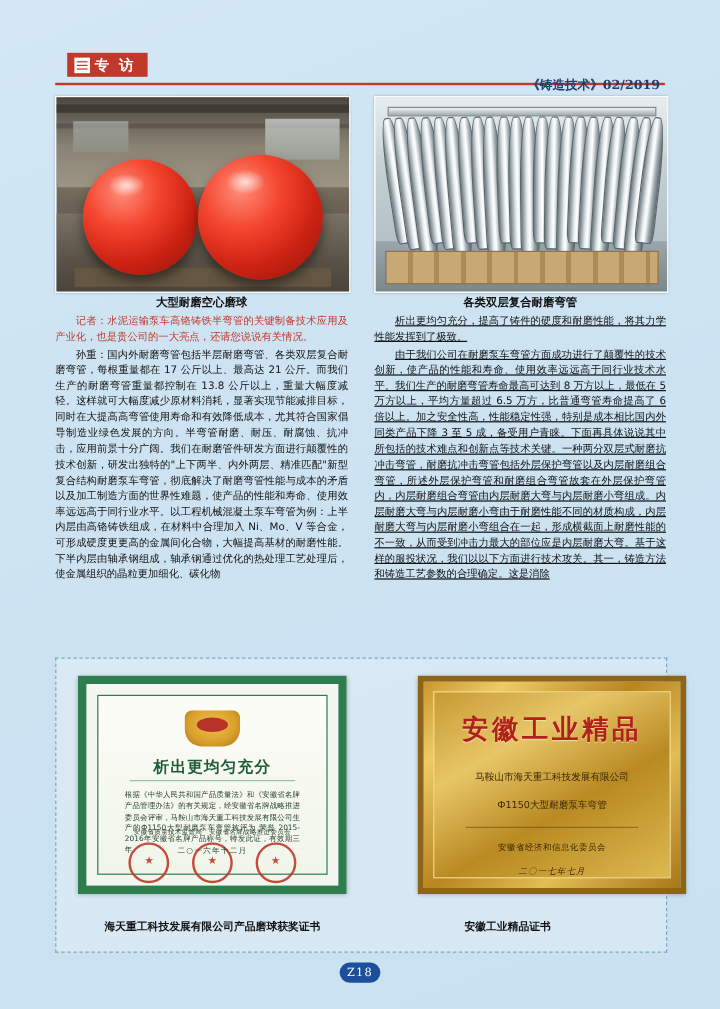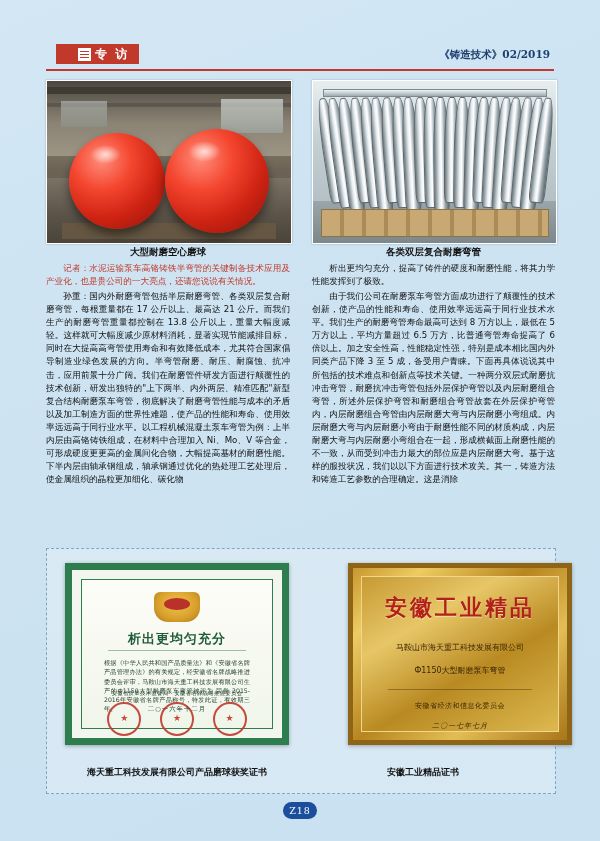--- a/index.html
+++ b/index.html
@@ -35,21 +35,21 @@
     top: 25px;
     width: 508px;
     height: 1.5px;
     background: #c0392b;
   }
   .header-tag {
     position: absolute;
     left: 10px;
     top: 0px;
     height: 20px;
-    padding: 0 10px 0 22px;
+    padding: 0 10px 0 6px;
     background: #c0392b;
     color: #ffffff;
     font-size: 12px;
     font-weight: bold;
     letter-spacing: 2px;
     display: flex;
     align-items: center;
     gap: 4px;
   }
   .tag-icon {
@@ -63,21 +63,21 @@
     content: "";
     position: absolute;
     left: 2px; top: 3px;
     width: 9px; height: 1.4px;
     background: #c0392b;
     box-shadow: 0 3px 0 #c0392b, 0 6px 0 #c0392b;
   }
   .header-right {
     position: absolute;
     right: 4px;
-    top: 4px;
+    top: 20px;
     font-size: 10.5px;
     color: #1c3f6e;
     font-family: "DejaVu Serif", "Liberation Serif", serif;
     font-weight: bold;
     text-align: right;
   }
   
   .photo {
     position: absolute;
     border: 1px solid #ffffff;
@@ -191,21 +191,21 @@
     position: absolute;
     top: 262px;
     width: 244px;
     font-size: 8.6px;
     line-height: 1.52;
     color: #111;
     text-align: justify;
     font-family: "DejaVu Sans", "Liberation Sans", sans-serif;
   }
   .col-left  { left: 46px; width: 244px; }
-  .col-right { left: 312px; width: 243px; }
+  .col-right { left: 312px; width: 243px; text-decoration: underline; }
   .col p { margin: 0 0 2px 0; text-indent: 2em; }
   .q-red { color: #c0392b; }
 
   
   .cert-area {
     position: absolute;
     left: 46px;
     top: 548px;
     width: 508px;
     height: 244px;

